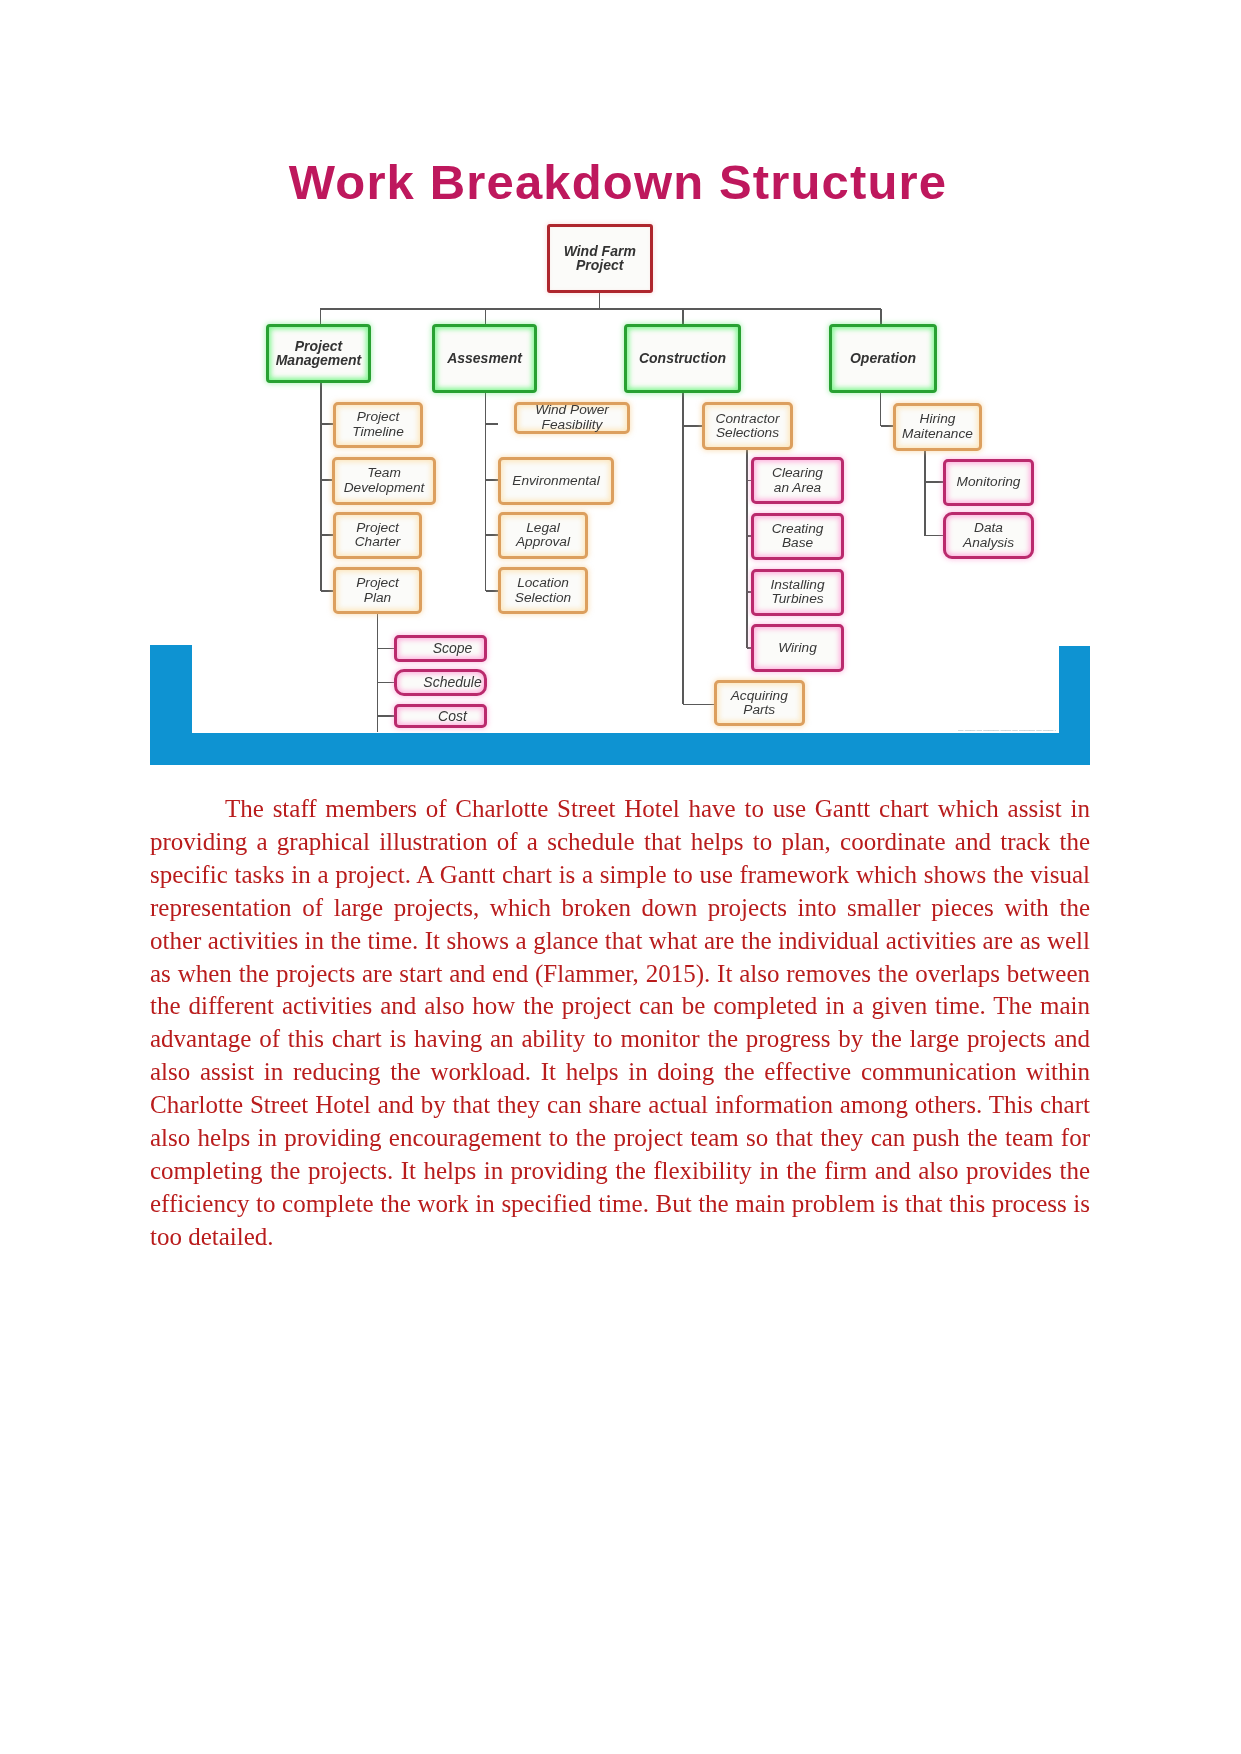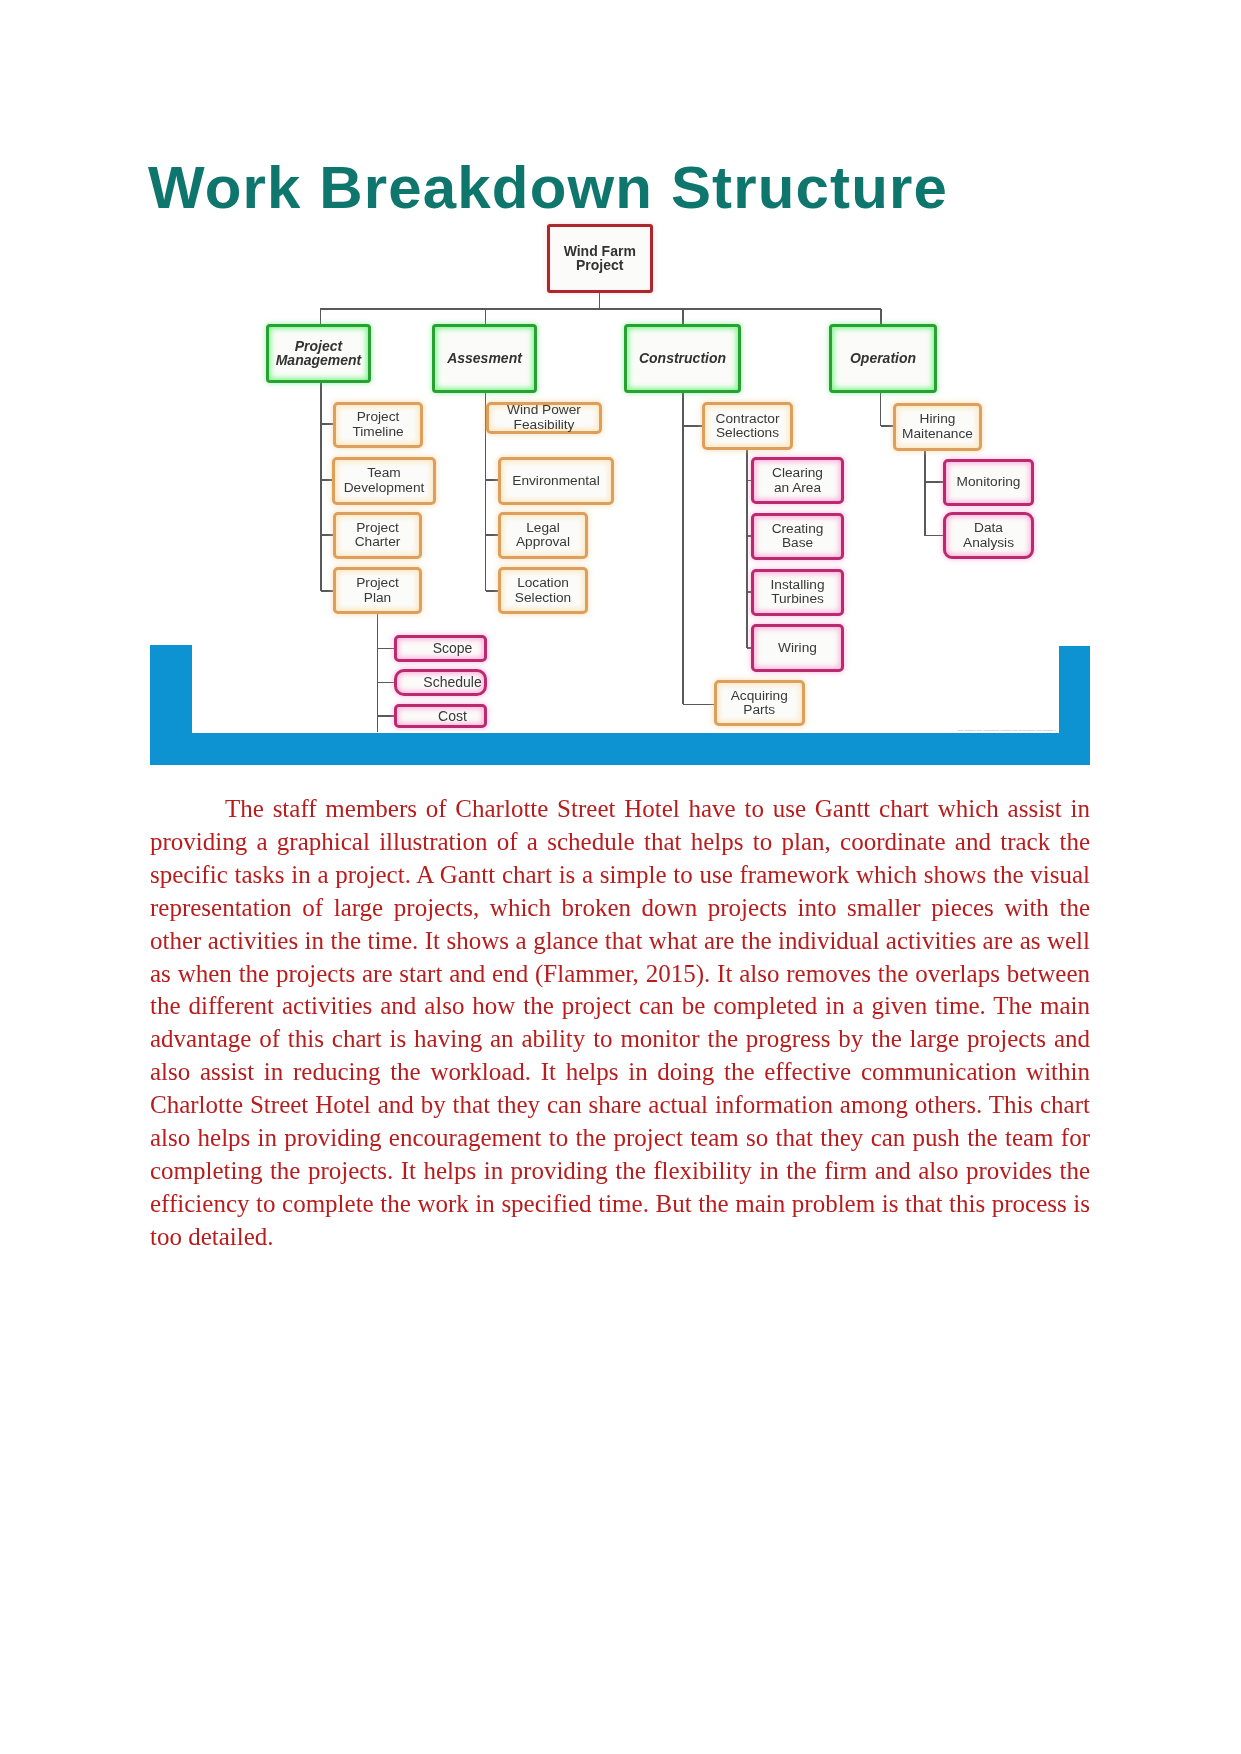--- a/index.html
+++ b/index.html
@@ -2,25 +2,25 @@
 <html><head>
 <meta charset="utf-8">
 <title>Work Breakdown Structure</title>
 <style>
   html,body{margin:0;padding:0;}
   body{width:1241px;height:1754px;background:#ffffff;font-family:"Liberation Serif",serif;overflow:hidden;}
   .page{position:relative;width:1241px;height:1754px;}
 
   
   .figure{position:absolute;left:150px;top:130px;width:940px;height:640px;filter:blur(0.45px);}
-  .fig-title{position:absolute;left:-2px;top:28px;width:940px;
-    font-family:"Liberation Sans",sans-serif;font-weight:bold;font-size:60px;color:#0f766e;
+  .fig-title{position:absolute;left:-2px;top:28px;width:940px;text-align:center;
+    font-family:"Liberation Sans",sans-serif;font-weight:bold;font-size:49px;color:#be185d;
     letter-spacing:1.15px;line-height:1;}
   .node{position:absolute;box-sizing:border-box;display:flex;align-items:center;justify-content:center;
-    text-align:center;font-family:"Liberation Sans",sans-serif;color:#333;background:#fbfbf9;}
+    text-align:center;font-family:"Liberation Sans",sans-serif;color:#333;background:#fbfbf9;font-style:italic;}
   .n-root{border:3.4px solid #ae262d;border-radius:3px;font-weight:bold;font-size:14px;line-height:13.5px;box-shadow:0 0 4px 1px rgba(235,130,130,.22), inset 0 0 3px 0px rgba(250,200,200,.30);}
   .n-l1{border:3.8px solid #28a132;border-radius:4px;font-weight:bold;font-style:italic;font-size:14px;line-height:14.4px;box-shadow:0 0 5px 1px rgba(70,225,90,.40), inset 0 0 5px 2px rgba(90,245,110,.75);}
   .n-l2{border:3.4px solid #dc9f5e;border-radius:5px;font-weight:normal;font-size:13.7px;line-height:14.4px;color:#383838;box-shadow:0 0 5px 1px rgba(248,200,130,.50), inset 0 0 5px 2px rgba(253,225,175,.80);}
   .n-l3{border:3.4px solid #ba2a6d;border-radius:5px;font-weight:normal;font-size:13.7px;line-height:14.4px;color:#383838;box-shadow:0 0 5px 1px rgba(250,130,200,.45), inset 0 0 5px 2px rgba(255,160,215,.80);}
   .conn{position:absolute;left:0;top:0;}
   .blue{position:absolute;background:#0e93d2;}
   .n-small{font-size:14px;padding-left:24px;}
   .watermark{position:absolute;font-family:"Liberation Sans",sans-serif;font-size:5.5px;color:rgba(40,80,100,.55);letter-spacing:-0.2px;white-space:nowrap;overflow:hidden;}
 
   
@@ -101,21 +101,21 @@
     <div class="node n-l2" style="left:182px;top:327px;width:104px;height:47.5px;">
         <span>Team<br>Development</span>
       </div>
     <div class="node n-l2" style="left:183px;top:381.7px;width:89px;height:47.0px;">
         <span>Project<br>Charter</span>
       </div>
     <div class="node n-l2" style="left:183px;top:437.2px;width:89px;height:47.0px;">
         <span>Project<br>Plan</span>
       </div>
 
-    <div class="node n-l2" style="left:336px;top:271.5px;width:116px;height:32px;">
+    <div class="node n-l2" style="left:364px;top:271.5px;width:116px;height:32px;">
         <span>Wind Power<br>Feasibility</span>
       </div>
     <div class="node n-l2" style="left:348px;top:327px;width:116px;height:47.5px;">
         <span>Environmental</span>
       </div>
     <div class="node n-l2" style="left:348px;top:381.7px;width:90px;height:47.0px;">
         <span>Legal<br>Approval</span>
       </div>
     <div class="node n-l2" style="left:348px;top:437.2px;width:90px;height:47.0px;">
         <span>Location<br>Selection</span>

